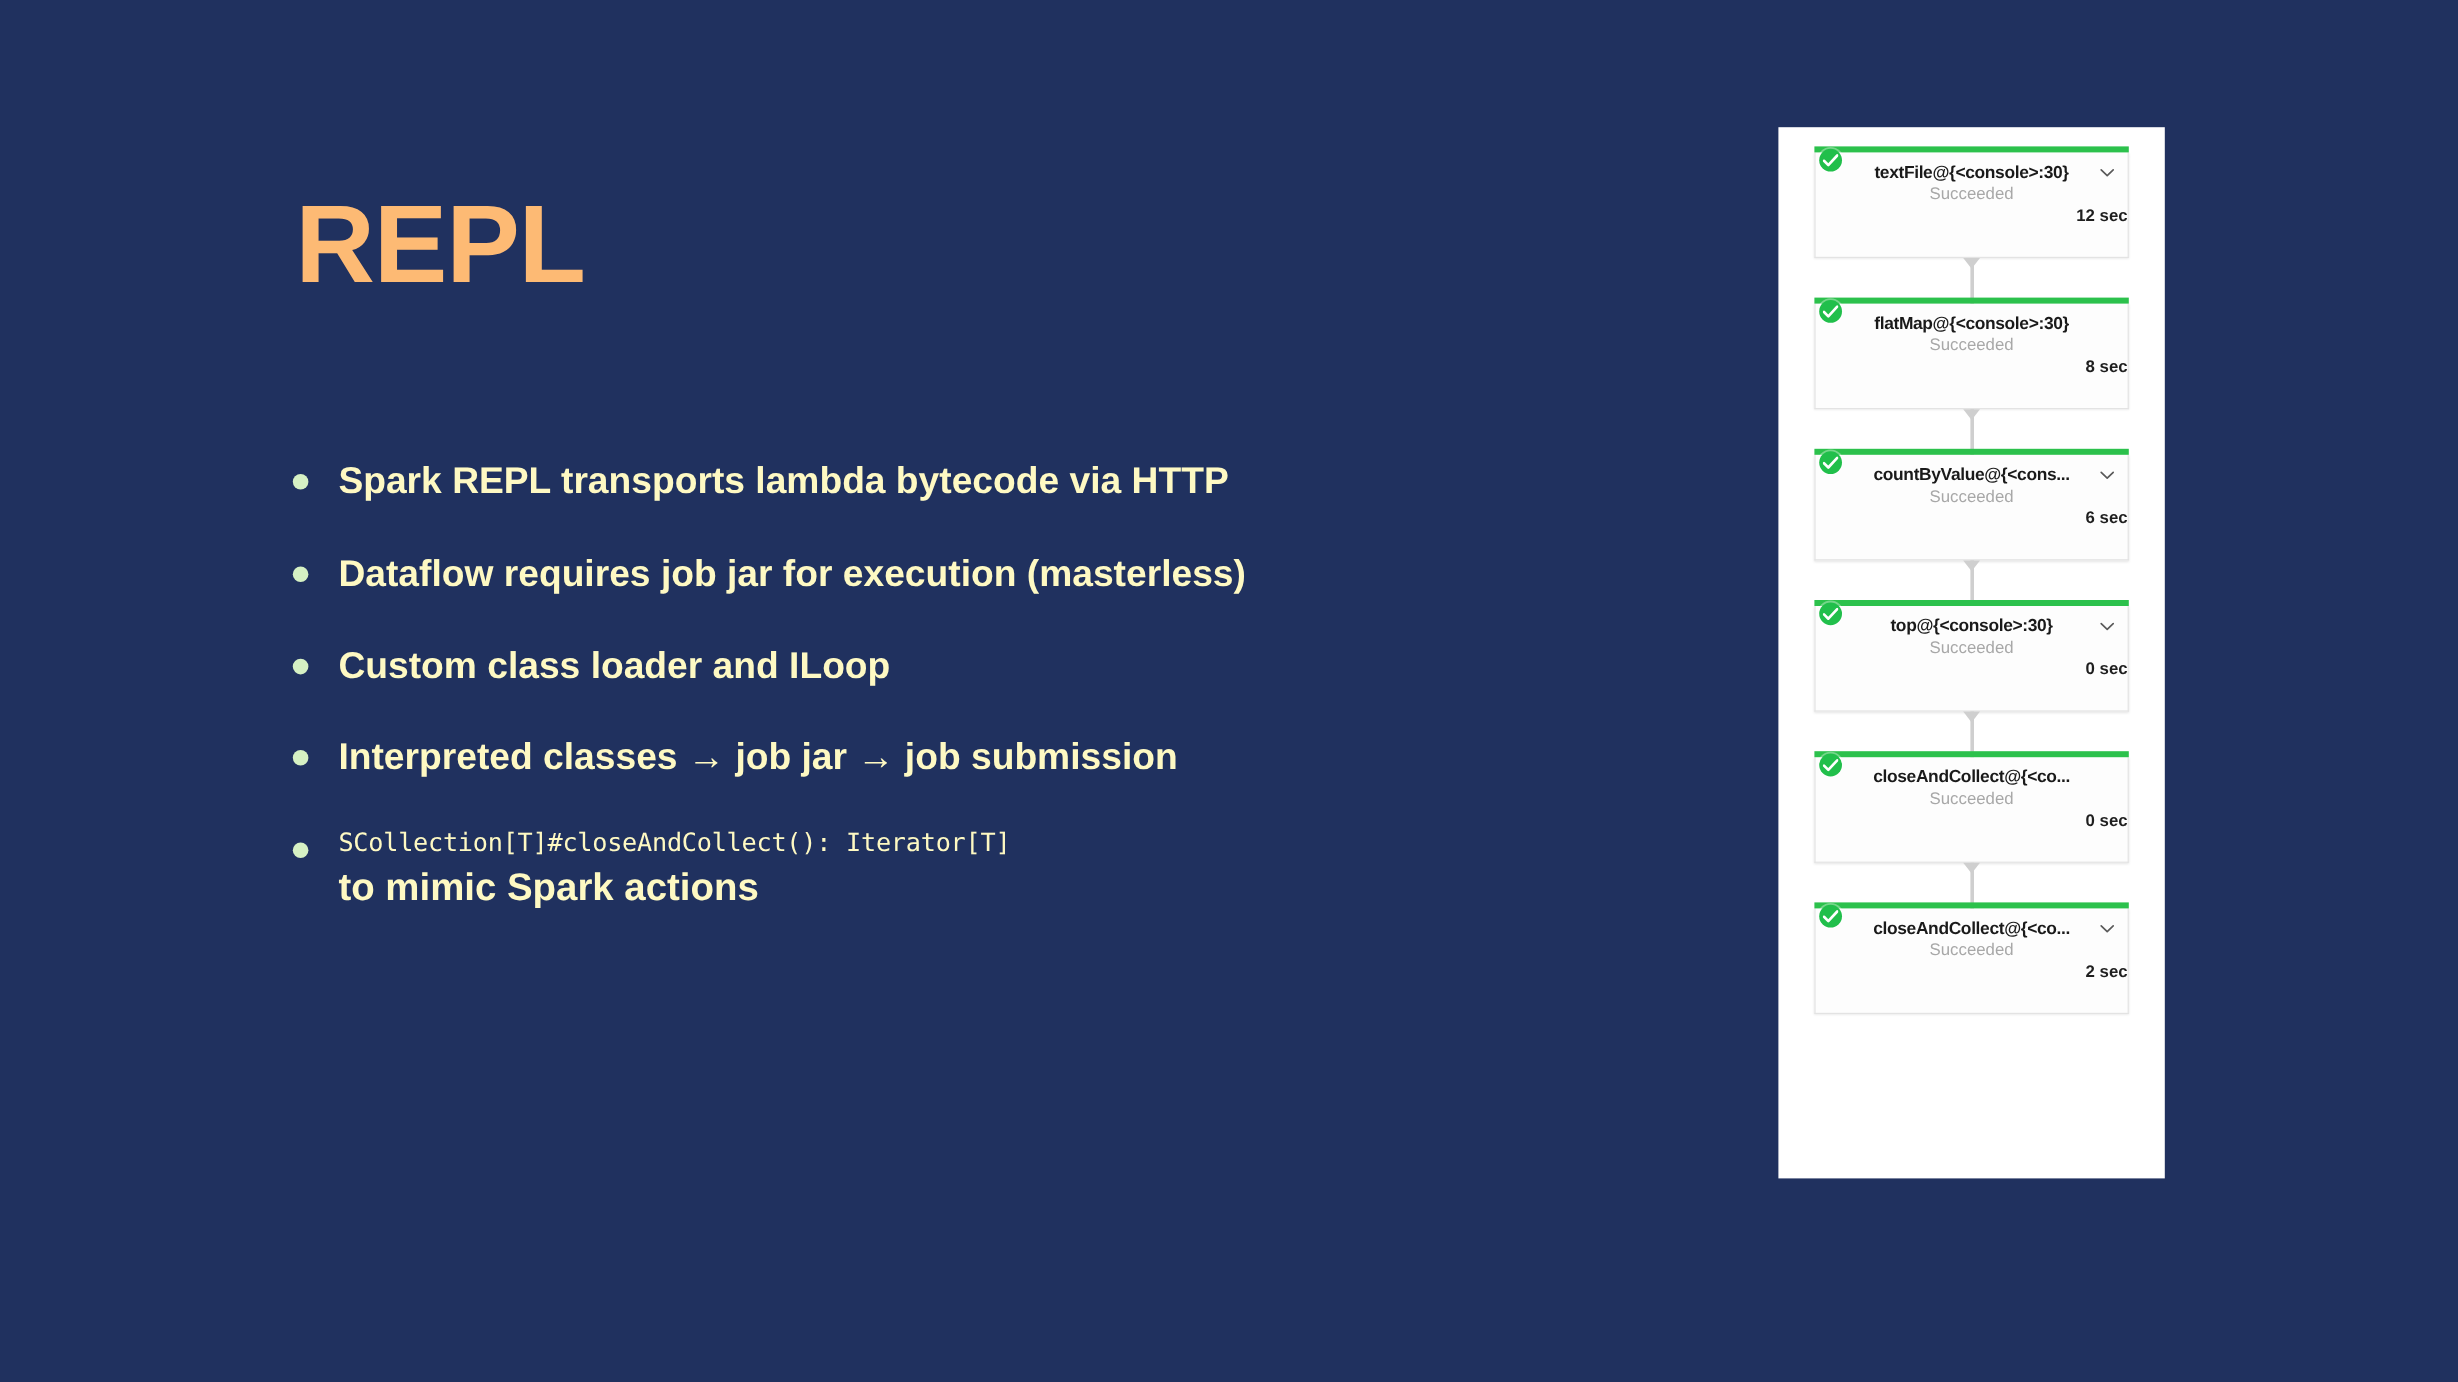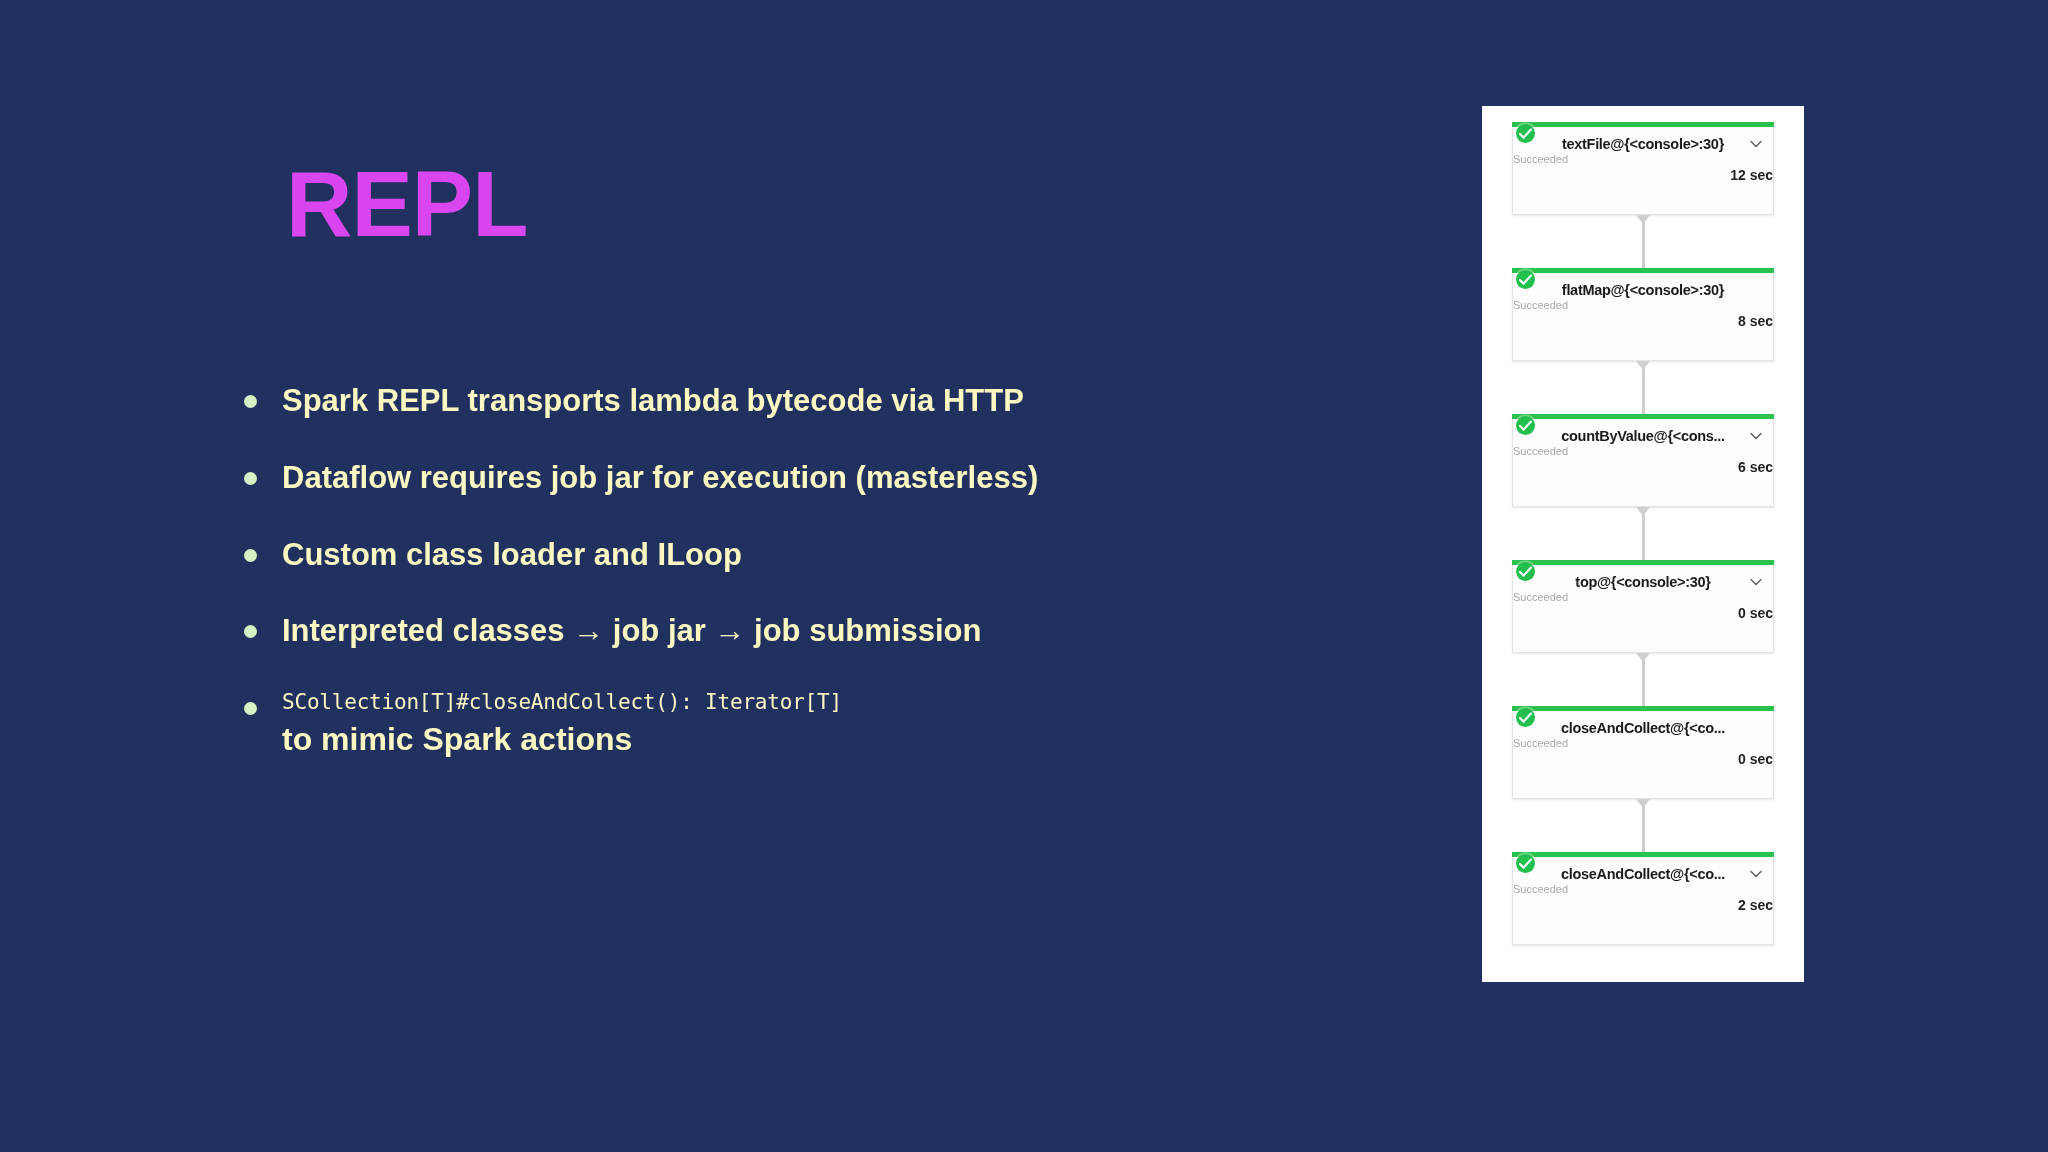--- a/index.html
+++ b/index.html
@@ -23,23 +23,22 @@
   }
 
   
   .title {
     position: absolute;
     left: 246px;
     top: 158px;
     font-size: 92px;
     line-height: 1.0;
     font-weight: bold;
-    color: #d946ef;
+    color: #fdba74;
     letter-spacing: -1px;
-    margin-left: 40px;
   }
 
   .bullets {
     position: absolute;
     left: 238px;
     top: 382px;
     width: 1120px;
   }
 
   .bullet {
@@ -94,21 +93,21 @@
   }
 
   .dag-node {
     position: relative;
     background: #fdfdfd;
     border: 1px solid #e3e3e3;
     border-top: none;
     box-sizing: border-box;
     width: 262px;
     height: 88px;
-    margin-bottom: 58px;
+    margin-bottom: 38px;
     box-shadow: 0 1px 2px rgba(0,0,0,0.10);
   }
   .dag-node:last-child { margin-bottom: 0; }
 
   .dag-node .topbar {
     position: absolute;
     left: -1px;
     right: -1px;
     top: -5px;
     height: 5px;
@@ -139,21 +138,22 @@
     font-size: 14.5px;
     font-weight: bold;
     color: #1a1a1a;
     padding: 9px 26px 0 26px;
     white-space: nowrap;
     overflow: hidden;
     letter-spacing: -0.3px;
   }
 
   .dag-node .node-status {
-    font-size: 11px;
+    text-align: center;
+    font-size: 14px;
     color: #a8a8a8;
     margin-top: 1px;
     font-weight: normal;
   }
 
   .dag-node .node-duration {
     text-align: right;
     font-size: 14px;
     font-weight: bold;
     color: #1f1f1f;

